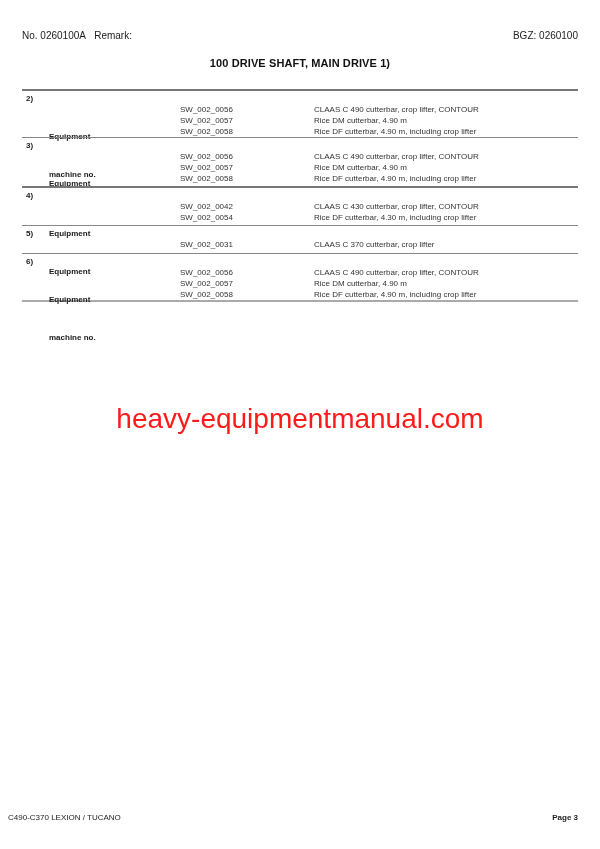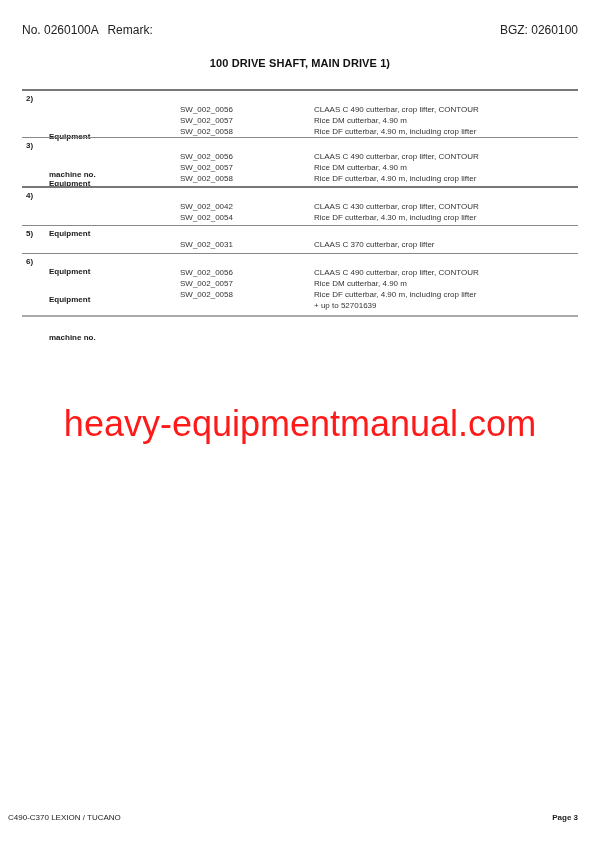--- a/index.html
+++ b/index.html
@@ -1,34 +1,34 @@
 <!DOCTYPE html>
 <html><head>
 <meta charset="utf-8">
 <style>
   html, body { margin: 0; padding: 0; background: #ffffff; }
   body { width: 600px; height: 849px; position: relative; overflow: hidden;
          font-family: "Liberation Sans", sans-serif; color: #1a1a1a; }
-  .hdr { position: absolute; top: 23px; font-size: 12px; color: #222; }
+  .hdr { position: absolute; top: 30px; font-size: 10px; color: #222; }
   .hdr-left { left: 22px; }
   .hdr-left span + span { margin-left: 6px; }
   .hdr-right { right: 22px; }
   .title { position: absolute; top: 57px; left: 0; width: 600px; text-align: center;
            font-weight: bold; font-size: 11px; letter-spacing: 0.1px; color: #111; }
   .table { position: absolute; top: 89px; left: 22px; width: 556px; }
   .sec { position: relative; border-top: 2px solid #777; }
   .sec.thin { border-top: 1.5px solid #888; }
   .row { position: relative; height: 11px; font-size: 8px; line-height: 11px; }
   .num { position: absolute; left: 4px; font-weight: bold; }
   .lbl { position: absolute; left: 27px; font-weight: bold; margin-top: 38px; }
   .code { position: absolute; left: 158px; color: #333; }
   .desc { position: absolute; left: 292px; color: #333; }
   .bottom-line { border-top: 2px solid #aaa; }
   .watermark { position: absolute; top: 403px; left: 0; width: 600px; text-align: center;
-               font-size: 36px; color: #ff1a1a; letter-spacing: 0; }
+               font-size: 28px; color: #ff1a1a; letter-spacing: 0; }
   .footer { position: absolute; top: 813px; font-size: 8px; color: #222; }
   .footer-left { left: 8px; text-align: center; }
   .footer-right { right: 22px; font-weight: bold; }
 </style>
 </head>
 <body>
 
 <div class="hdr hdr-left">
   <span>No. 0260100A</span>
   <span>Remark:</span>
@@ -115,23 +115,20 @@
     </div>
     <div class="row">
       <span class="code">SW_002_0057</span>
       <span class="desc">Rice DM cutterbar, 4.90 m</span>
     </div>
     <div class="row">
       <span class="code">SW_002_0058</span>
       <span class="desc">Rice DF cutterbar, 4.90 m, including crop lifter</span>
       <span class="lbl" style="top:5px;">machine no.</span>
     </div>
-    <div class="row" style="margin-bottom:4px;">
-      <span class="desc">+ up to 52701639</span>
-    </div>
   </div>
 
   <div class="bottom-line"></div>
 </div>
 
 <div class="watermark">heavy-equipmentmanual.com</div>
 
 <div class="footer footer-left">C490-C370 LEXION / TUCANO</div>
 <div class="footer footer-right">Page 3</div>
 

